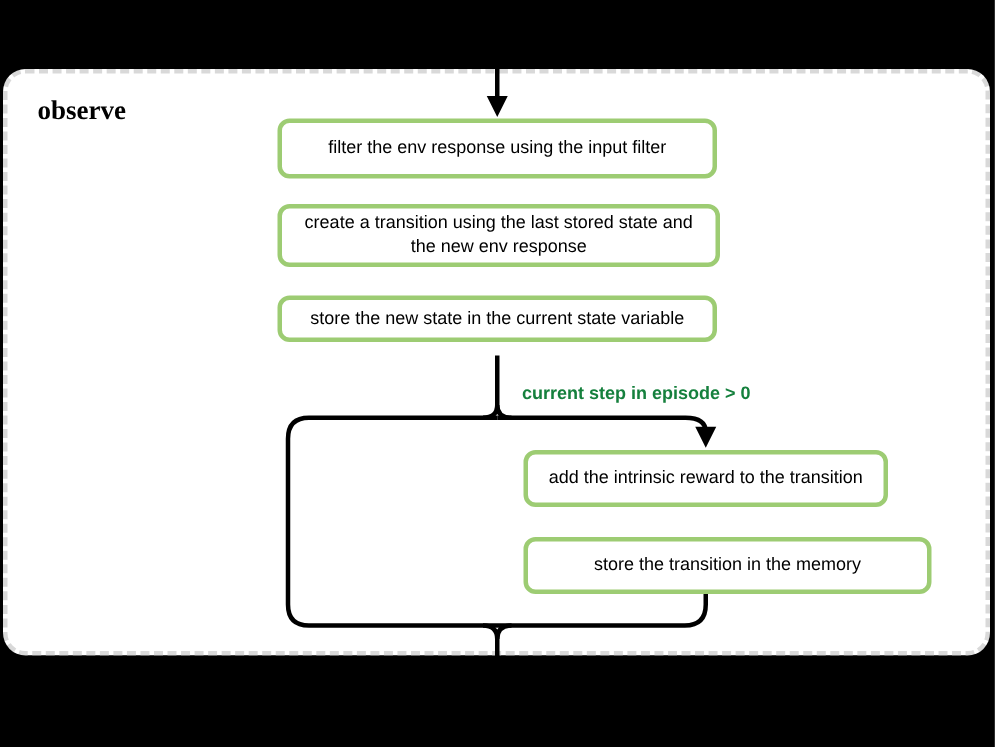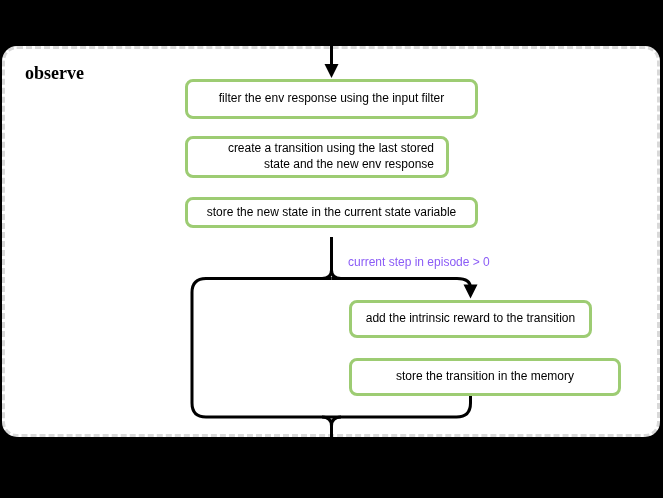--- a/index.html
+++ b/index.html
@@ -31,38 +31,38 @@
     width:663px;height:498px;
   }
   .node{
     position:absolute;
     background:#ffffff;
     border:3px solid #9dcc73;
     border-radius:8px;
     display:flex;
     align-items:center;
     justify-content:center;
-    text-align:right;
+    text-align:center;
     font-size:12px;
     line-height:1.3;
     color:#000;
     padding:2px 12px;
     box-sizing:border-box;
   }
   .node-filter{left:185px;top:79px;width:293px;height:40px;}
-  .node-create{left:185px;top:136px;width:264px;height:42px;}
+  .node-create{left:185px;top:136px;width:295px;height:42px;}
   .node-store-state{left:185px;top:197px;width:293px;height:31px;}
   .node-add-reward{left:349px;top:300px;width:243px;height:38px;}
   .node-store-transition{left:349px;top:358px;width:272px;height:38px;}
   .edge-label{
     position:absolute;
     left:348px;top:255px;
     font-size:12px;
-    font-weight:normal;
-    color:#8b5cf6;
+    font-weight:bold;
+    color:#15803d;
     white-space:nowrap;
   }
 </style>
 </head>
 <body>
 
 <div class="canvas">
 
   <div class="subgraph"></div>
 

